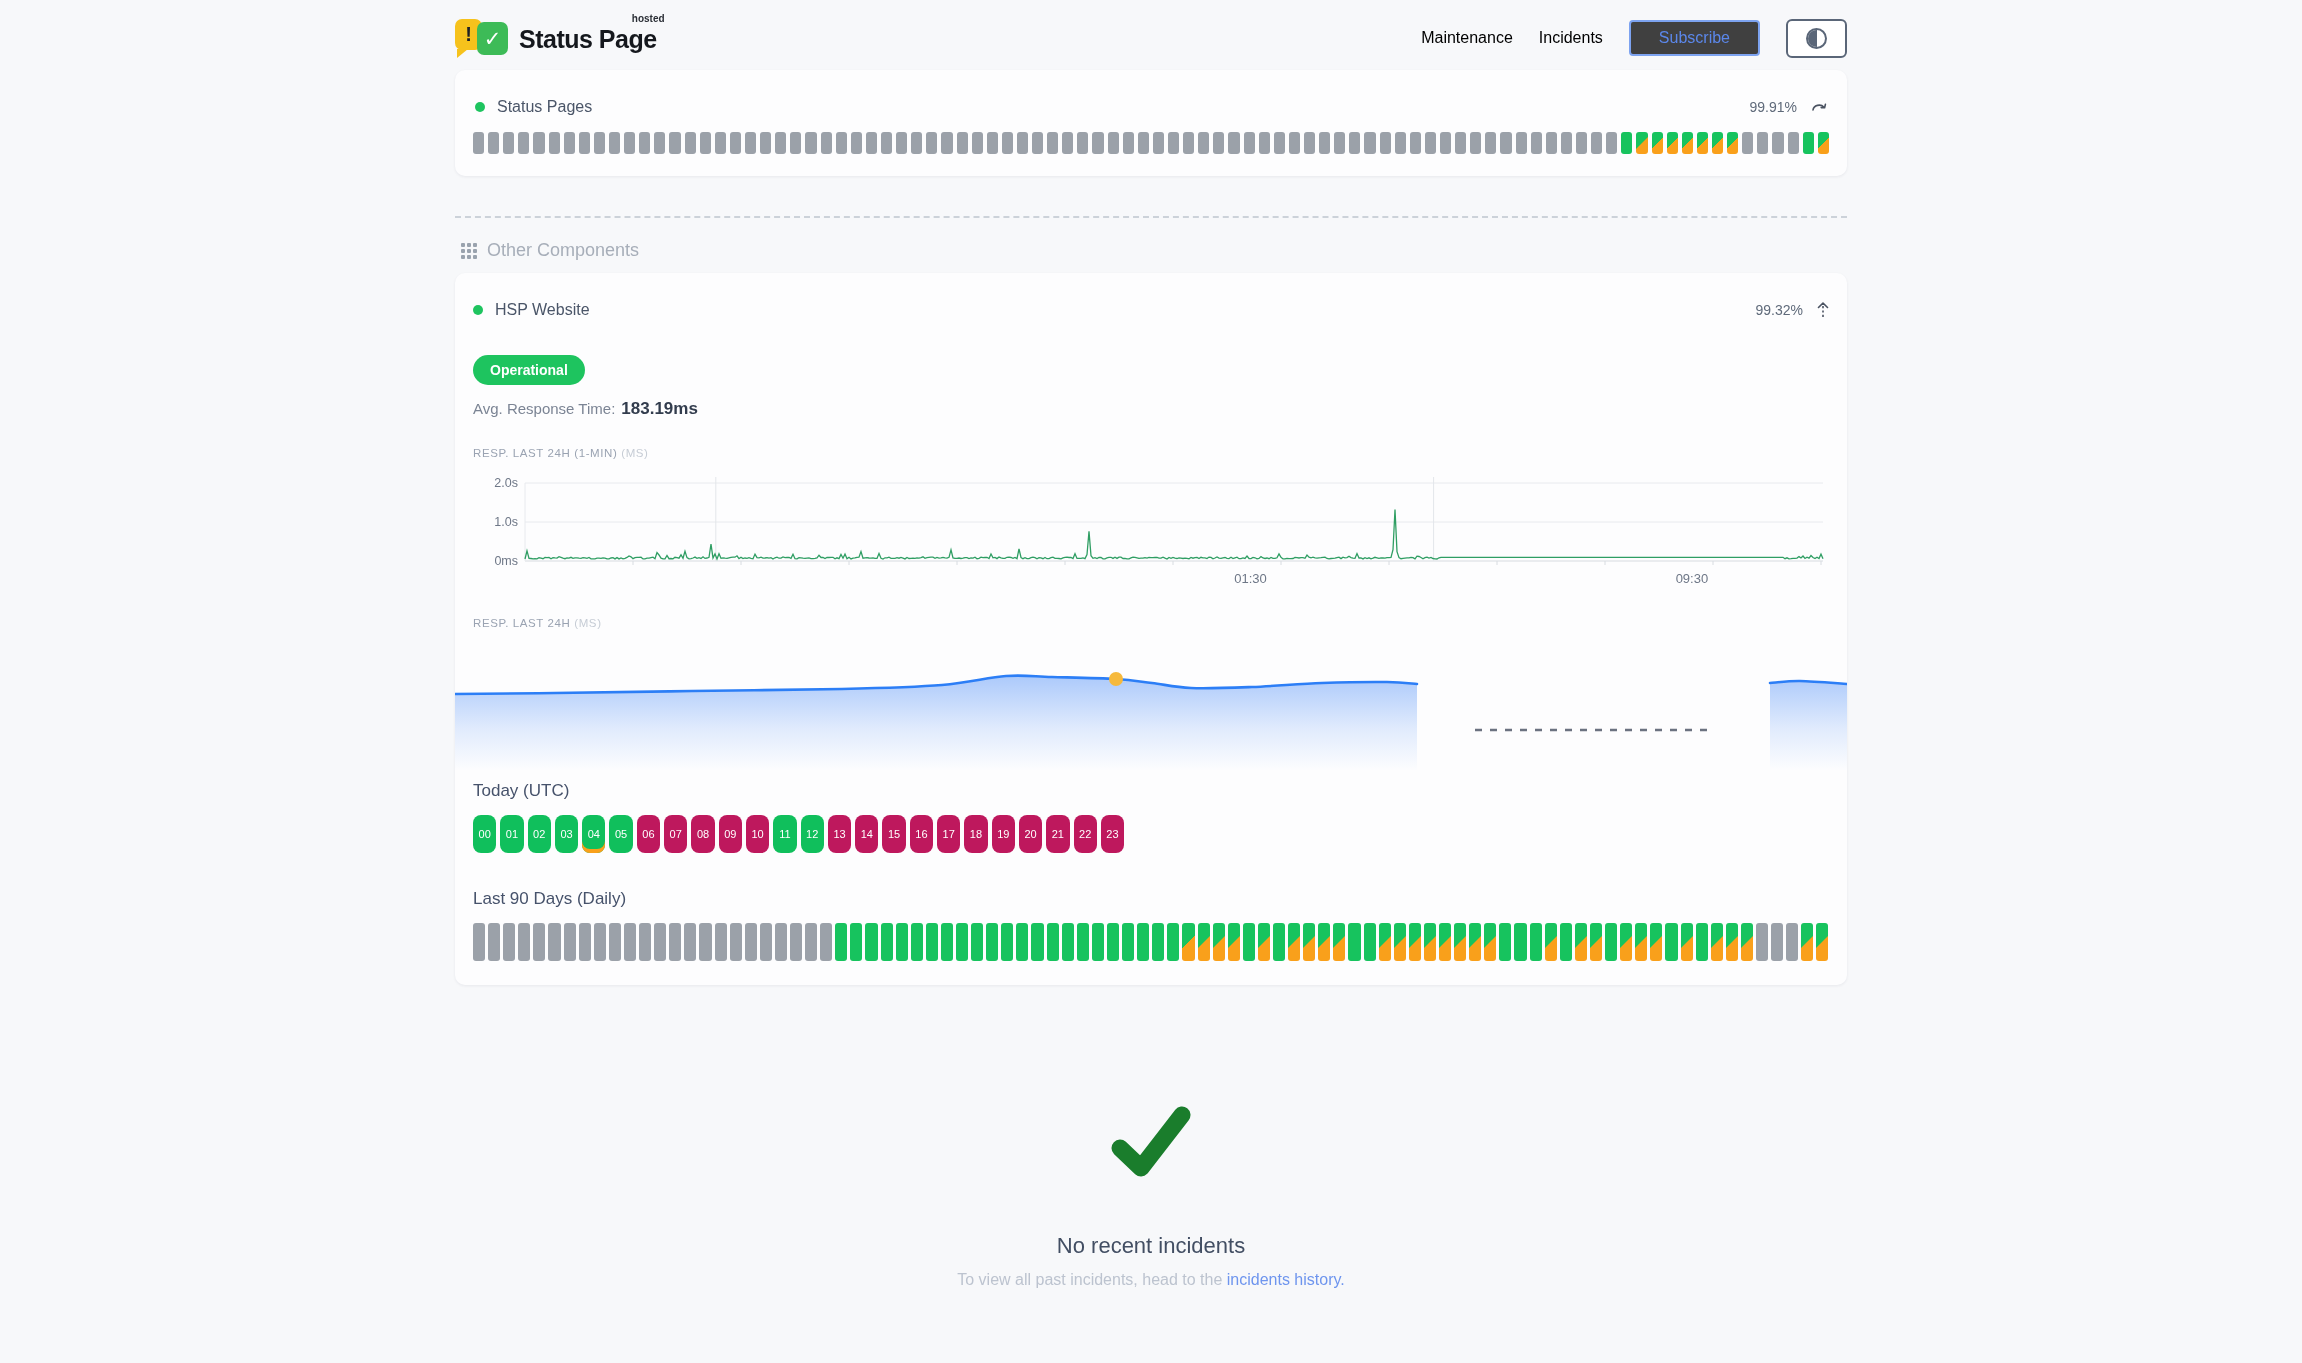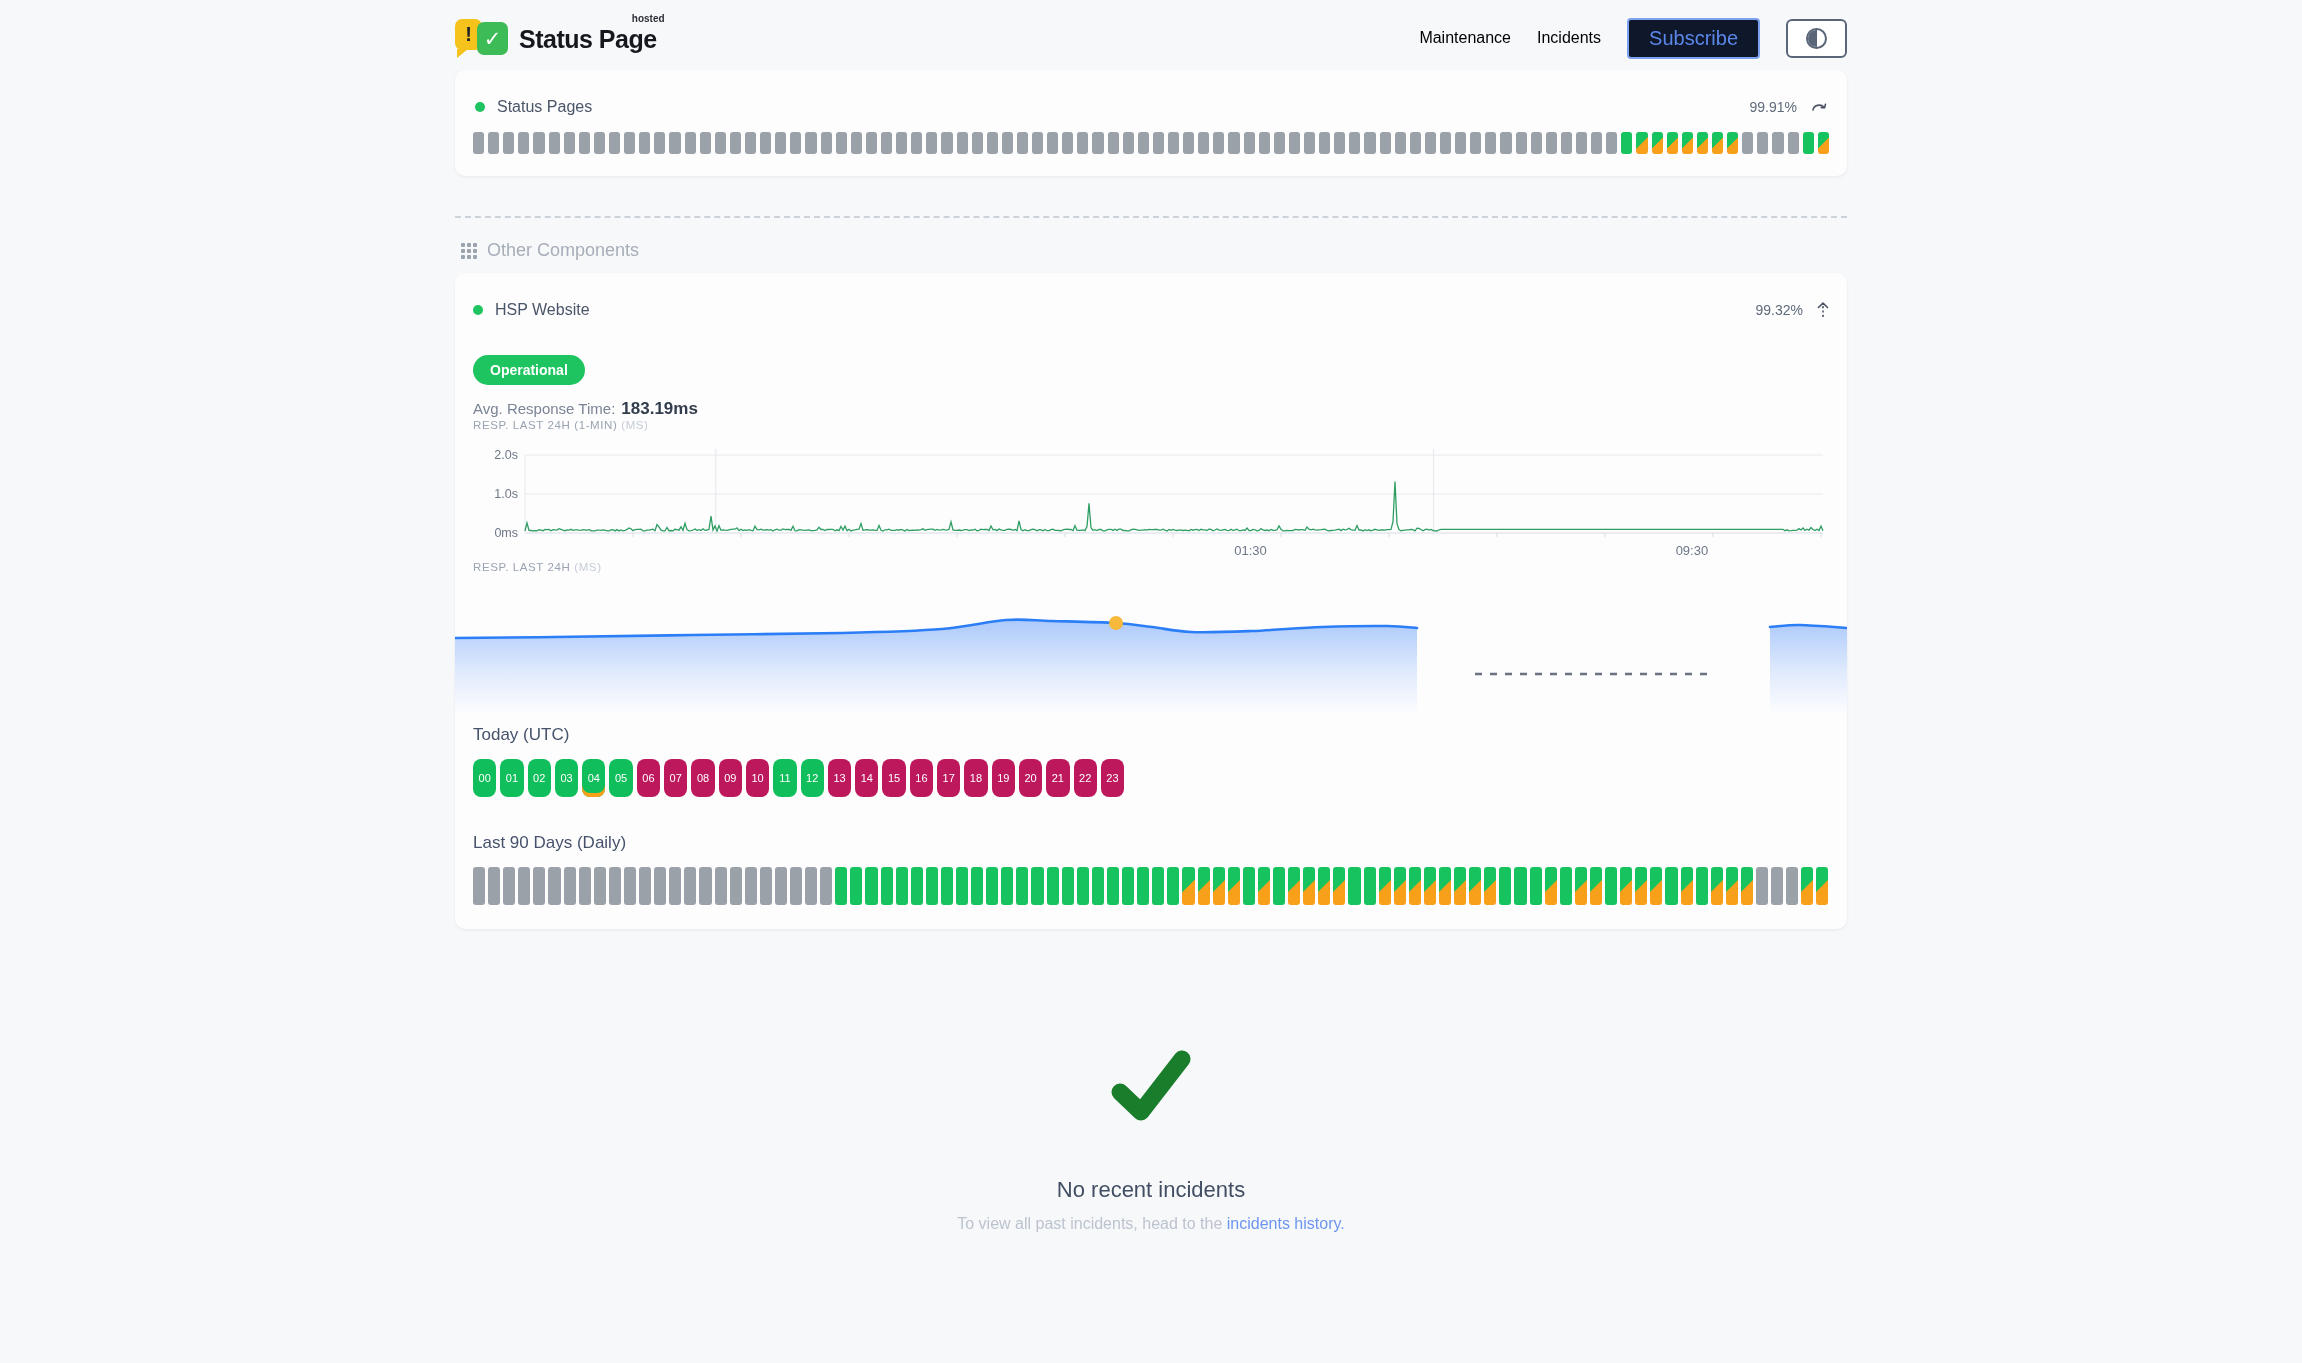--- a/index.html
+++ b/index.html
@@ -17,21 +17,21 @@
   .bubbles{position:relative;width:56px;height:42px;flex:none;}
   .bubble{position:absolute;border-radius:7px;display:flex;align-items:center;justify-content:center;font-weight:bold;}
   .bubble.y{left:0;top:2px;width:27px;height:31px;background:#f6c21c;color:#1d2026;font-size:20px;z-index:1;}
   .bubble.y::after{content:"";position:absolute;left:2px;bottom:-8px;width:0;height:0;border-left:11px solid #f6c21c;border-bottom:9px solid transparent;}
   .bubble.g{left:22px;top:5px;width:31px;height:33px;background:#3dbb57;color:#fff;font-size:21px;z-index:2;}
   .brand{position:relative;padding-top:8px;}
   .brand-title{font-size:25px;font-weight:bold;color:#15181d;letter-spacing:-0.5px;}
   .brand-hosted{position:absolute;top:-4px;right:-8px;font-size:10px;font-weight:bold;color:#2b2f36;}
   .nav{display:flex;align-items:center;gap:26px;}
   .nav-link{font-size:16px;color:#000000;cursor:pointer;}
-  .btn-subscribe{font-size:20px;color:#5b87ea;border:2px solid #7da3f0;border-radius:4px;background:#0f172a;padding:7px 20px;cursor:pointer;}
+  .btn-subscribe{font-size:16px;color:#5b87ea;border:2px solid #7da3f0;border-radius:4px;background:#404040;padding:7px 28px;cursor:pointer;}
   .btn-theme{border:2px solid #5a6678;border-radius:6px;background:#fff;padding:7px 18px;cursor:pointer;display:flex;align-items:center;}
   .halfmoon{width:17px;height:17px;border:2px solid #5a6678;border-radius:50%;position:relative;overflow:hidden;}
   .halfmoon::before{content:"";position:absolute;left:0;top:0;width:52%;height:100%;background:#5a6678;}
 
   
   .statusbar{display:flex;justify-content:space-between;align-items:flex-end;margin-top:-12px;position:relative;z-index:3;}
   .section-label{font-size:15px;color:#99a1ad;padding-left:9px;}
   .statusbar-right{display:flex;align-items:center;gap:12px;}
   .badge-overall{background:#1ec45f;color:#fff;font-size:14.5px;padding:5px 13px;border-radius:5px;cursor:pointer;}
 
@@ -61,21 +61,21 @@
   .grid-icon i{width:4px;height:4px;background:#9aa3ae;border-radius:1px;}
   .other-title{font-size:18px;color:#a7aeb9;}
 
   .card2{padding:28px 0 24px;}
   .px{padding-left:18px;padding-right:18px;}
 
   .pill{display:inline-block;background:#1ec45f;color:#fff;font-weight:bold;font-size:14px;padding:7px 17px;border-radius:999px;margin-top:36px;}
   .avg-line{margin-top:14px;font-size:15px;color:#7b8494;}
   .avg-val{font-size:17px;font-weight:bold;color:#323c4d;margin-left:6px;}
 
-  .chart-label{font-size:11.5px;letter-spacing:.6px;color:#9aa3b2;}
+  .chart-label{margin-top:28px;font-size:11.5px;letter-spacing:.6px;color:#9aa3b2;}
   .chart-label .ms{color:#c6ccd5;}
   .chart1-wrap{margin-top:6px;}
   .chart2-wrap{margin-top:2px;}
 
   .strip-title{font-size:17px;color:#46526b;margin-top:10px;}
   .strip-title.mt{margin-top:36px;}
   .hours{display:flex;gap:4px;margin-top:14px;}
   .hour{width:23.3px;height:38px;border-radius:8px;color:#fff;font-size:11px;
         display:flex;align-items:center;justify-content:center;flex:none;cursor:pointer;}
   .h-up{background:#10bf5c;}

